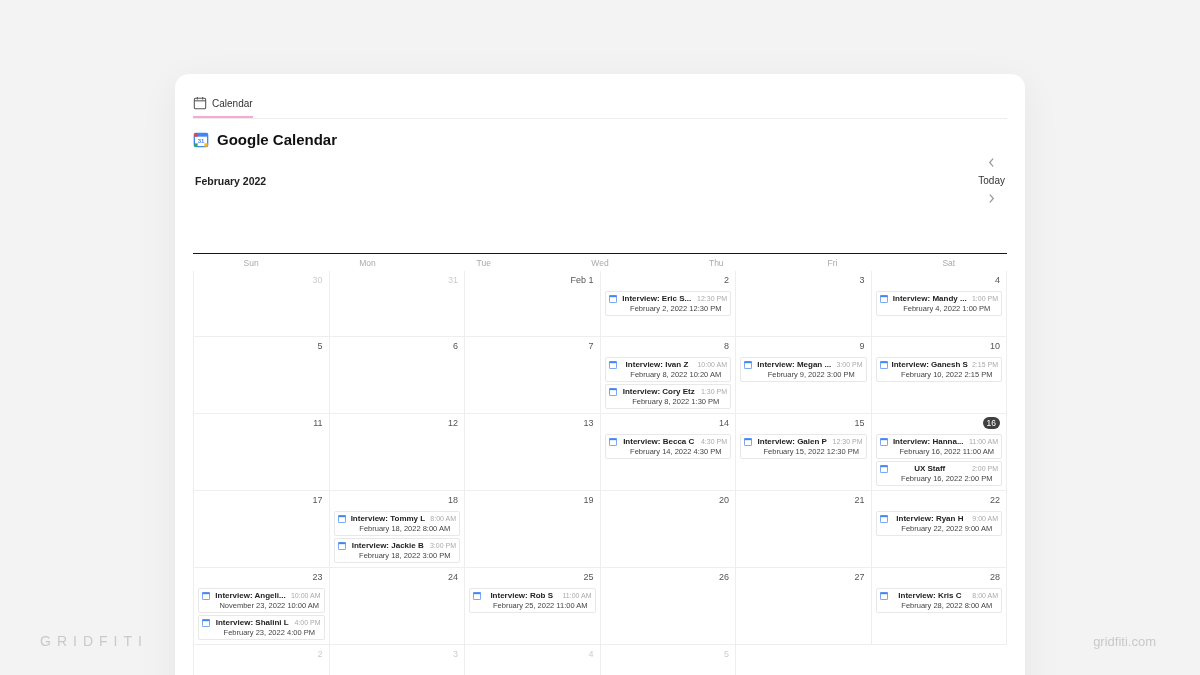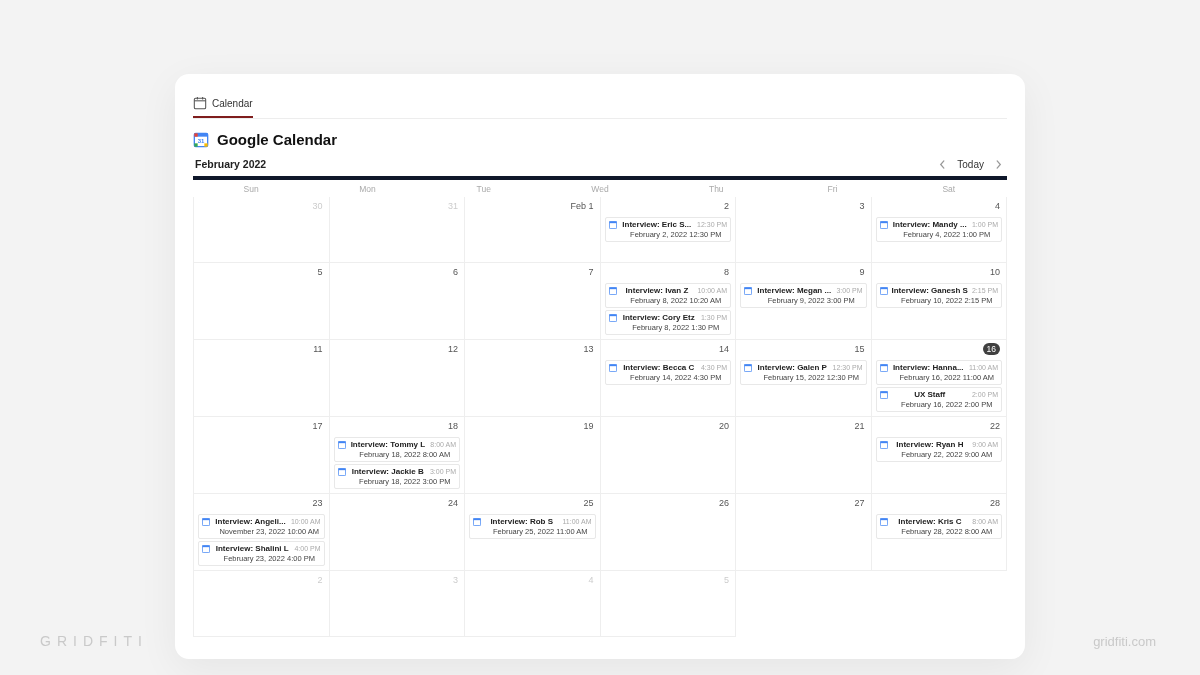--- a/index.html
+++ b/index.html
@@ -22,37 +22,38 @@
     padding: 18px 18px 22px 18px;
   }
   .tab-row { display: flex; border-bottom: 1px solid #ededed; margin-bottom: 6px; }
   .tab {
     display: flex;
     align-items: center;
     gap: 5px;
     font-size: 10px;
     color: #333;
     padding: 4px 0 6px 0;
-    border-bottom: 2px solid #7f1d1d;
+    border-bottom: 2px solid #f9a8d4;
     cursor: pointer;
   }
   .title-row { display: flex; align-items: center; gap: 8px; padding: 6px 0 2px 0; }
   .title-row h1 { font-size: 15px; font-weight: 700; color: #111; }
   .gcal-icon { width: 14px; height: 14px; }
   .subhead {
     display: flex; align-items: center; justify-content: space-between;
     padding: 8px 2px 6px 2px;
   }
   .subhead .month { font-size: 10.5px; font-weight: 600; color: #222; }
-  .subhead .controls { display: flex; align-items: center; gap: 8px; font-size: 10px; color: #555; }
+  .subhead .controls { display: flex; align-items: center; gap: 8px; font-size: 10px; color: #555; flex-direction: column; }
   .controls .chev { cursor: pointer; color: #888; padding: 0 2px; }
   .today-btn { cursor: pointer; font-size: 10px; color: #333; }
   .grid-head {
     display: grid; grid-template-columns: repeat(7, 1fr);
-    border-top: 4px solid #0f172a;
+    border-top: 1px solid #0f172a;
+    margin-top: 44px;
   }
   .grid-head > div { font-size: 8.5px; color: #aaa; text-align: center; padding: 4px 0 3px 0; }
   .grid-body {
     display: grid; grid-template-columns: repeat(6,1fr);
     grid-auto-rows: minmax(66px, auto);
     border-left: 1px solid #eee;
     text-align: center;
   }
   .day {
     border-right: 1px solid #eee;

